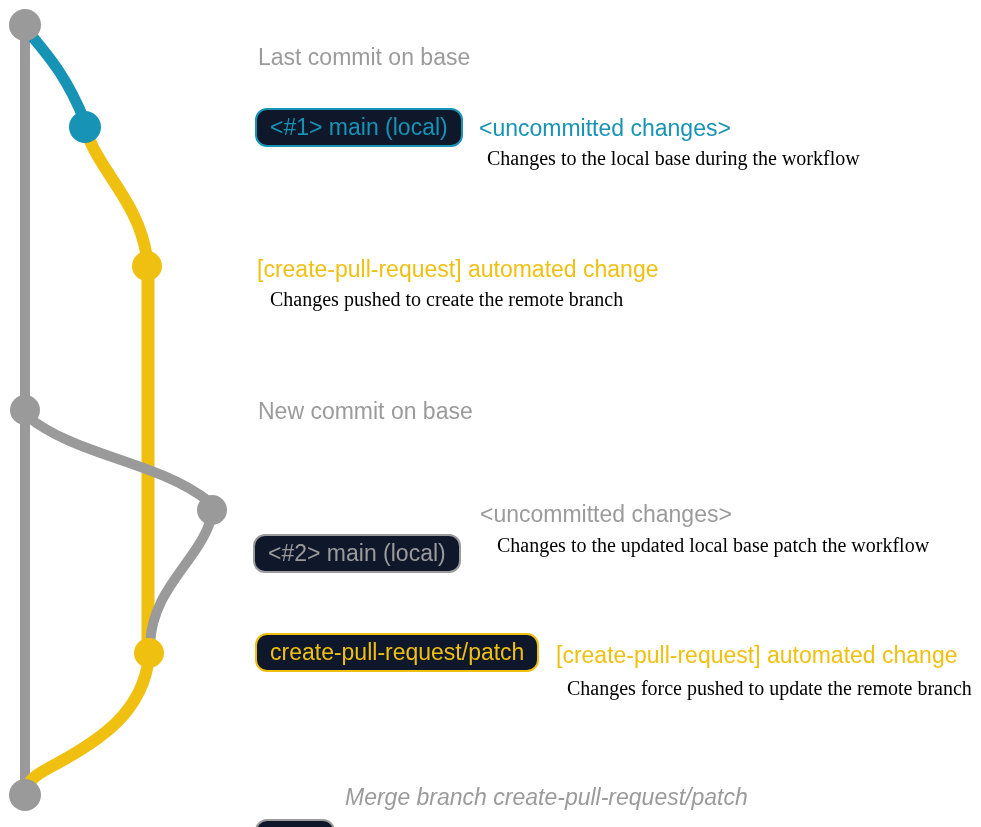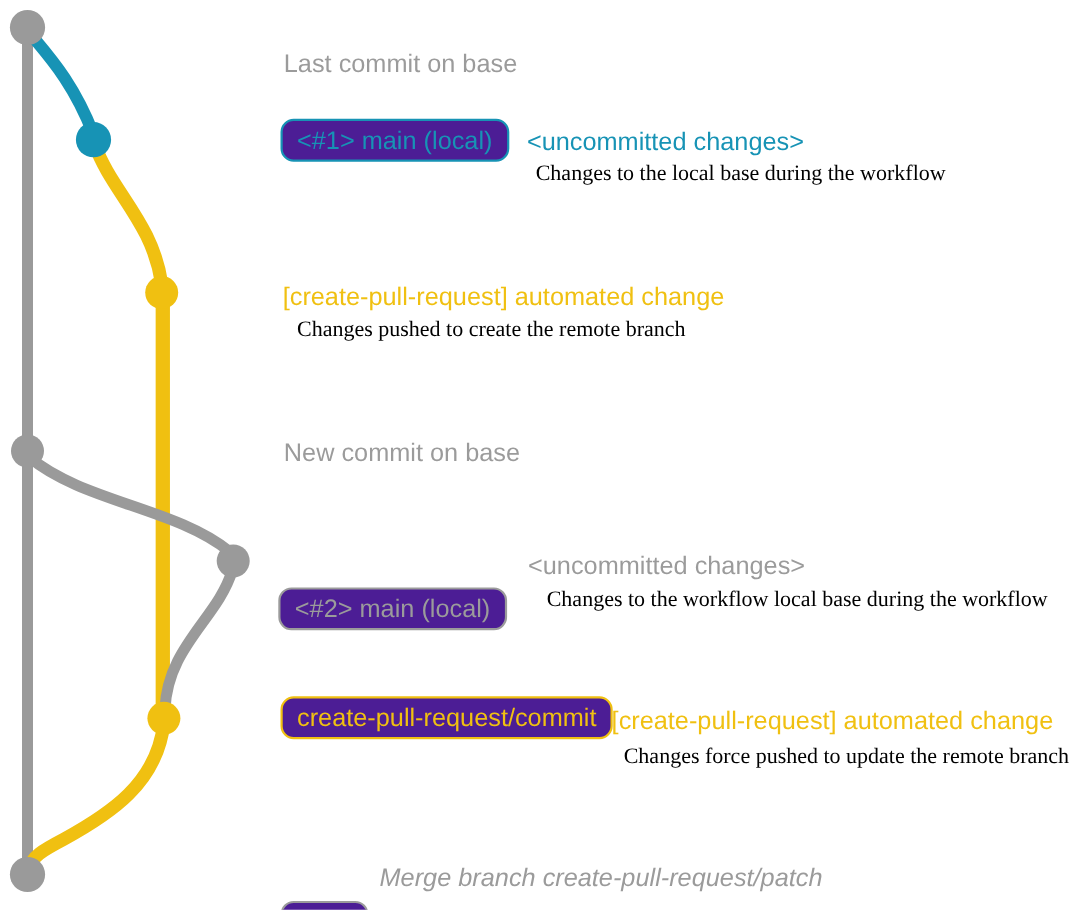--- a/index.html
+++ b/index.html
@@ -8,21 +8,21 @@
     font-family: "Liberation Sans", sans-serif;
   }
   .abs { position: absolute; white-space: nowrap; }
   .sans { font-family: "Liberation Sans", sans-serif; font-size: 23px; line-height: 27px; }
   .serif { font-family: "Liberation Serif", serif; font-size: 20px; line-height: 24px; color: #000000; }
   .gray-text { color: #9B9B9B; }
   .teal-text { color: #1793B5; }
   .yellow-text { color: #F0C011; }
   .badge {
     display: inline-block; border: 2px solid; border-radius: 12px;
-    padding: 4px 13px; font-size: 23px; line-height: 27px; background: #4c1d95;
+    padding: 4px 13px; font-size: 23px; line-height: 27px; background: #0f172a;
   }
   .badge.teal { border-color: #1793B5; color: #1793B5; }
   .badge.gray { border-color: #9B9B9B; color: #9B9B9B; margin-top: 44px; }
   .badge.yellow { border-color: #F0C011; color: #F0C011; }
   #graph-svg { position: absolute; left: 0; top: 0; }
 </style>
 </head>
 <body>
 
 <svg id="graph-svg" width="240" height="827" viewBox="0 0 240 827">
@@ -60,24 +60,24 @@
 
 <div class="abs sans yellow-text" style="left:257px; top:256px;">[create-pull-request] automated change</div>
 <div class="abs serif" style="left:270px; top:287px;">Changes pushed to create the remote branch</div>
 
 <div class="abs sans gray-text" style="left:258px; top:398px;">New commit on base</div>
 
 <div class="abs" style="left:253px; top:490px;">
   <span class="badge gray">&lt;#2&gt; main (local)</span>
 </div>
 <div class="abs sans gray-text" style="left:480px; top:501px;">&lt;uncommitted changes&gt;</div>
-<div class="abs serif" style="left:497px; top:533px;">Changes to the workflow local base during the workflow</div>
+<div class="abs serif" style="left:497px; top:533px;">Changes to the updated local base patch the workflow</div>
 
 <div class="abs" style="left:255px; top:633px;">
-  <span class="badge yellow">create-pull-request/commit</span>
+  <span class="badge yellow">create-pull-request/patch</span>
 </div>
 <div class="abs sans yellow-text" style="left:556px; top:642px;">[create-pull-request] automated change</div>
 <div class="abs serif" style="left:567px; top:676px;">Changes force pushed to update the remote branch</div>
 
 <div class="abs" style="left:255px; top:775px;">
   <span class="badge gray">main</span>
 </div>
 <div class="abs sans gray-text" style="left:345px; top:784px;font-style:italic;">Merge branch create-pull-request/patch</div>
 
 </body></html>

